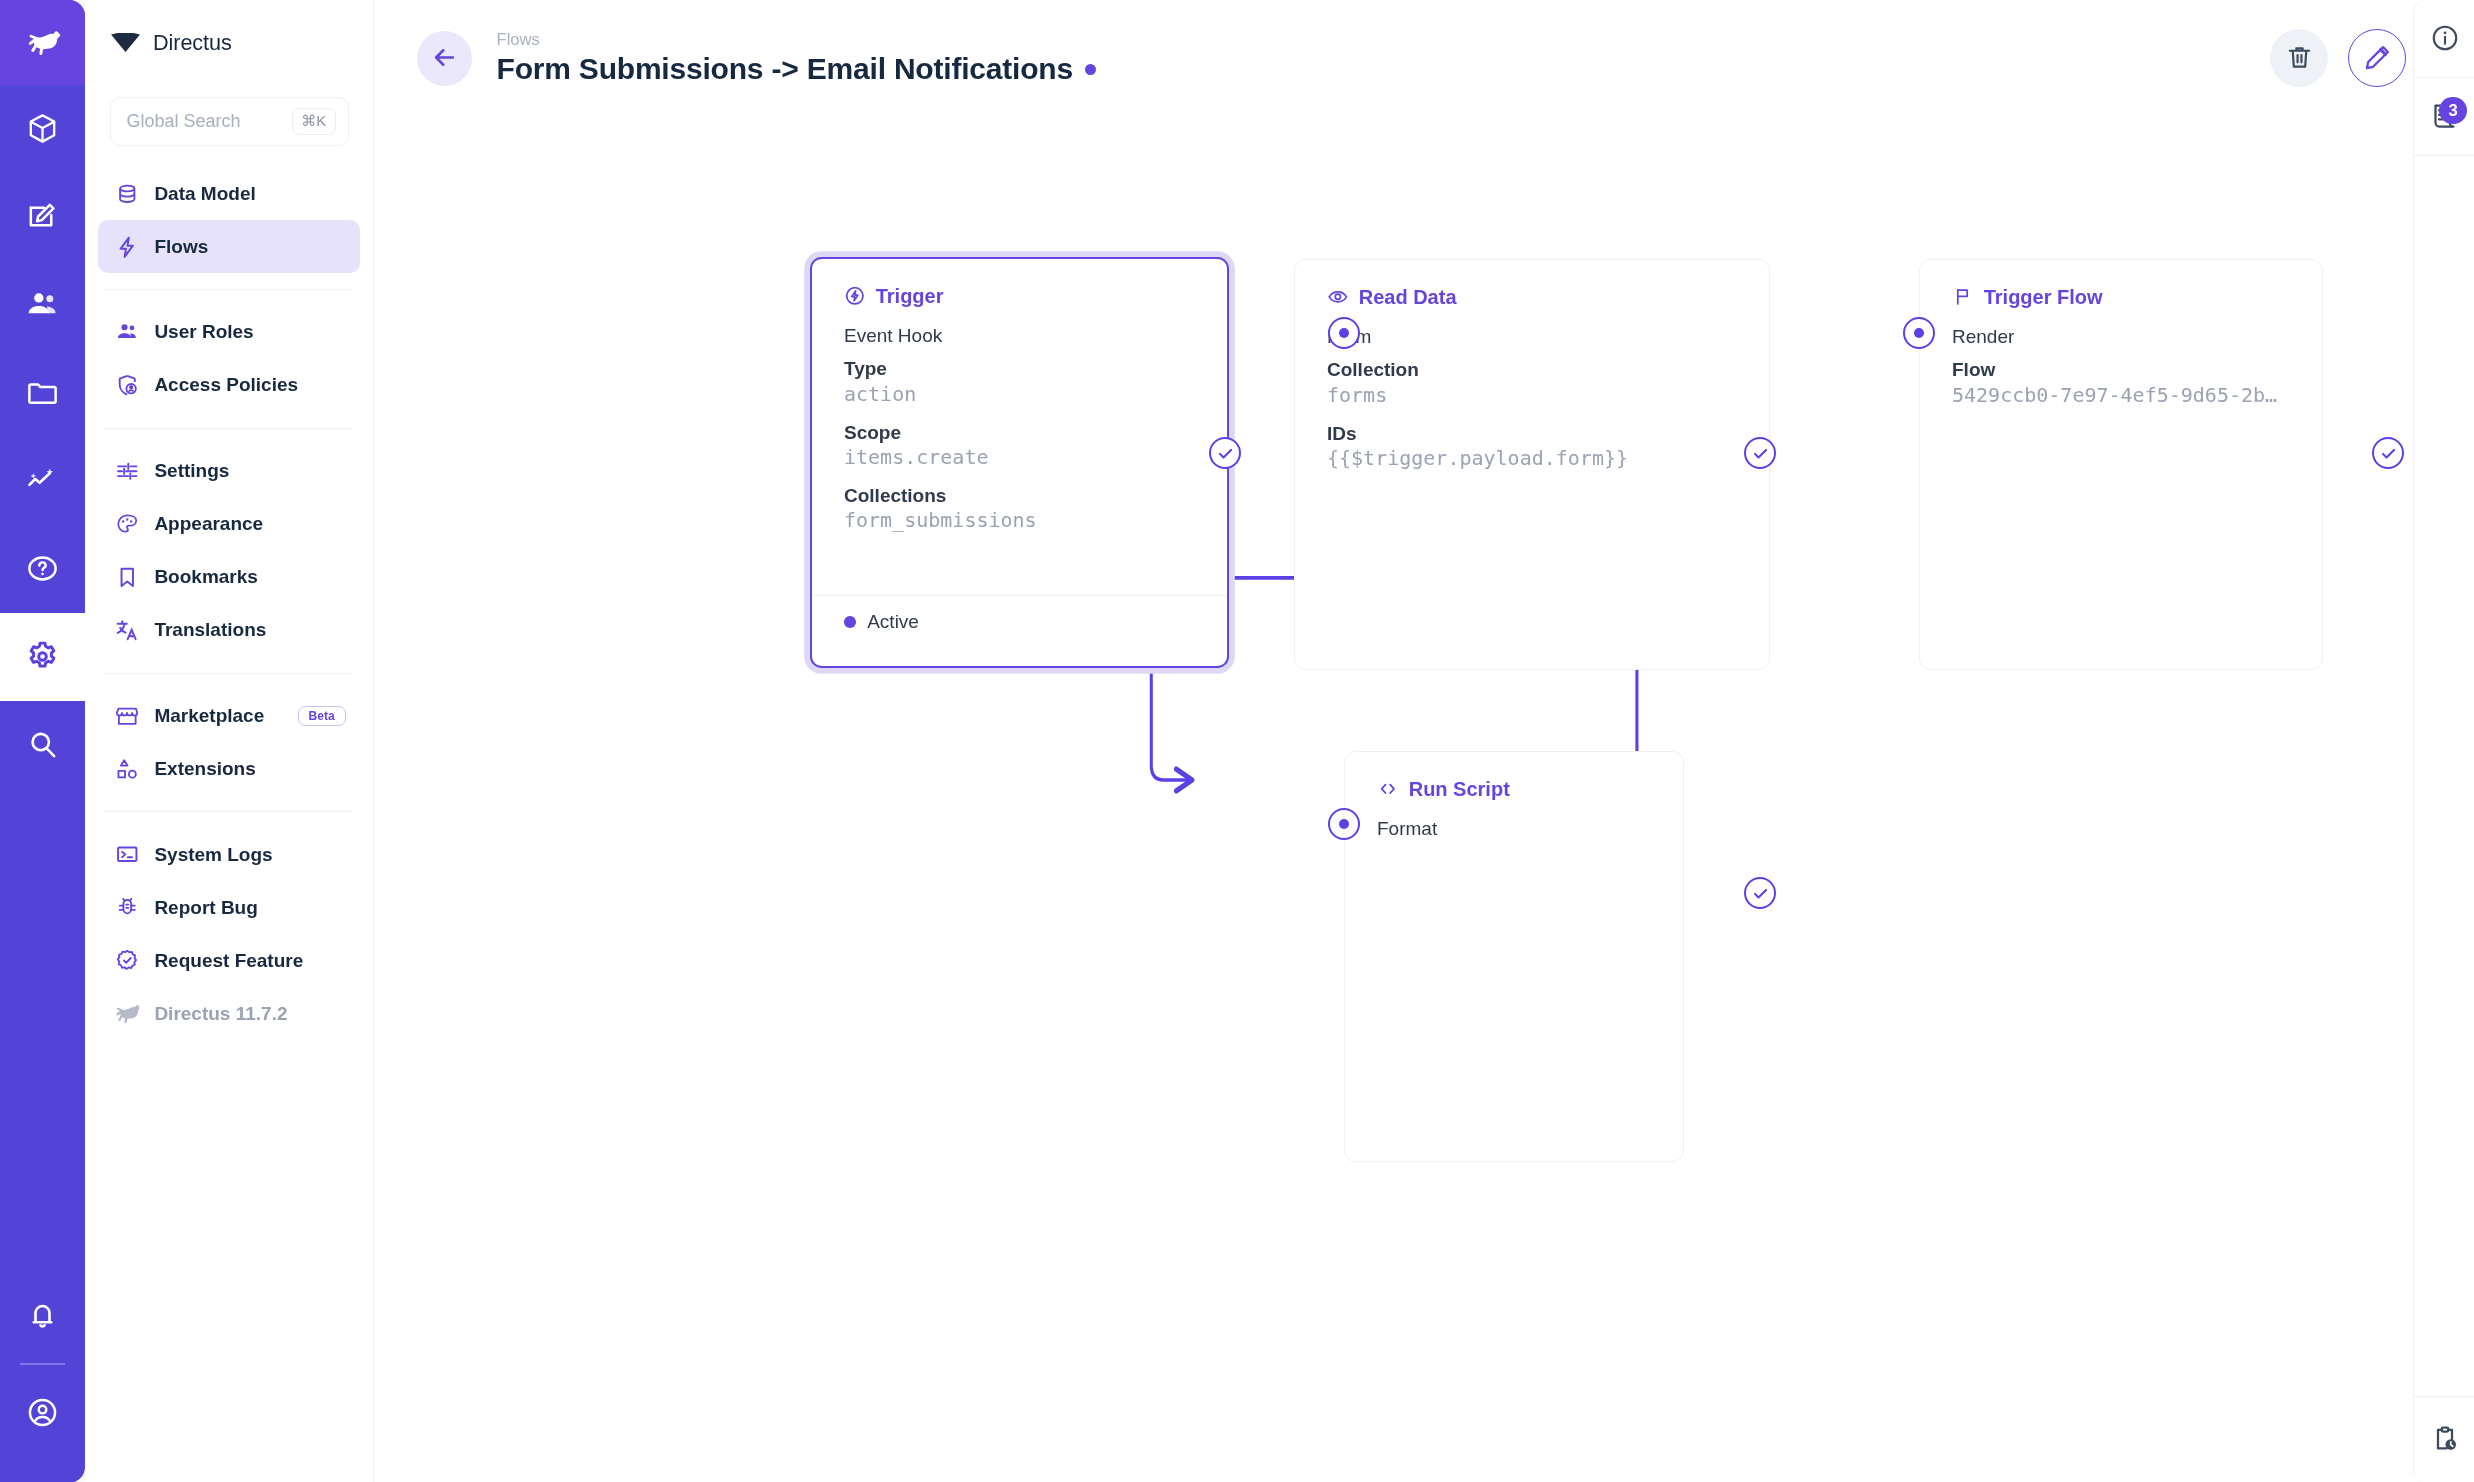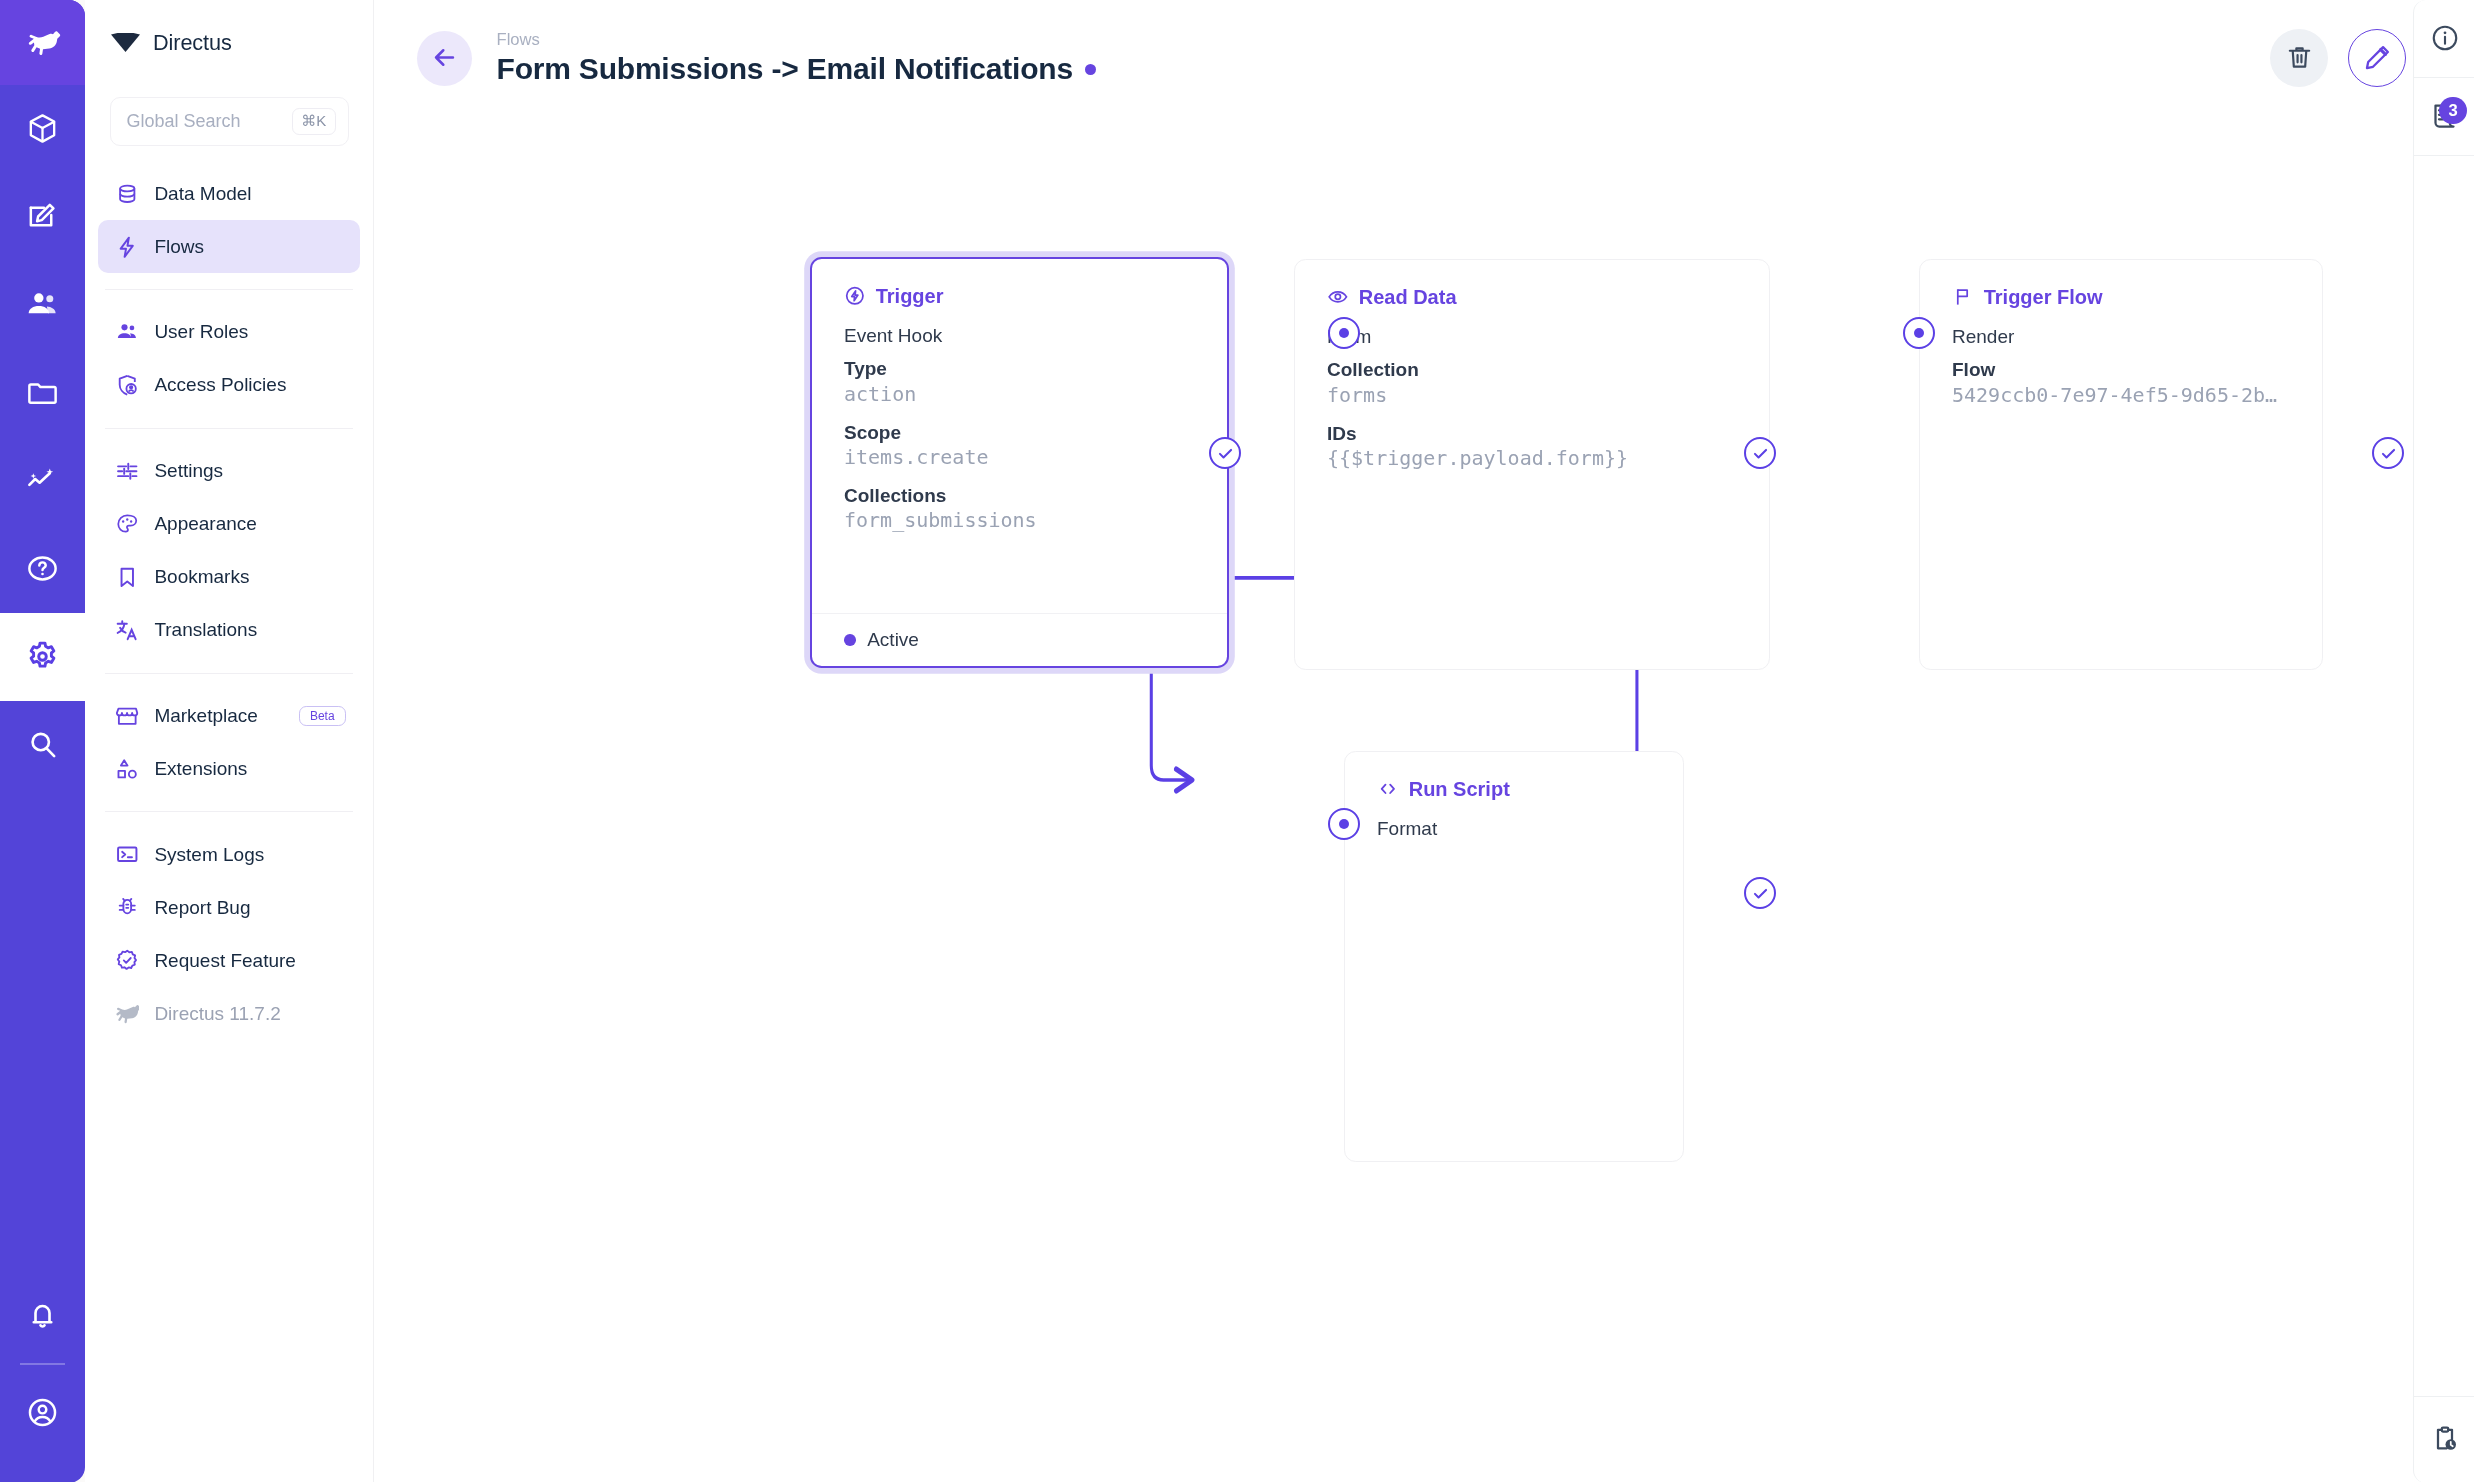--- a/index.html
+++ b/index.html
@@ -62,21 +62,21 @@
     display: flex; align-items: center; justify-content: space-between;
     padding: 0 11.6px 0 16px;
   }
   .search-ph { font-size: 18px; color: #a8afc0; }
   .search-kbd {
     border: 1.4px solid #eeedf3; border-radius: 7.2px;
     font-size: 15px; color: #8b94a8; padding: 3.6px 8.7px;
     min-width: 40px; text-align: center;
   }
 
-  .nav-group { padding: 0 13px; }
+  .nav-group { padding: 0 13px; font-weight: bold; }
   .nav-item {
     height: 53px; display: flex; align-items: center;
     padding: 0 14.4px 0 16px; gap: 14.4px;
     border-radius: 10px; cursor: pointer;
   }
   .nav-item.active { background: #e6e2fb; }
   .nav-item .lbl { font-size: 19px; color: #172940; white-space: nowrap; }
   .nav-item.muted .lbl { color: #9ba2b3; }
   .nav-ico { width: 26px; height: 26px; flex: 0 0 26px; display:flex; align-items:center; justify-content:center; }
   .nav-sep { height: 0.7px; background: #f0eff3; margin: 16px 20px; }
@@ -137,21 +137,21 @@
     padding: 26px 0 0 32px;
   }
   .node-body { padding: 13px 29px 0 32px; }
   .n-label { font-size: 19px; color: #2f3a4c; margin-bottom: 11.6px; }
   .n-key { font-size: 19px; color: #2f3a4c; font-weight: 700; margin-bottom: 1.4px; }
   .n-val {
     font-family: "DejaVu Sans Mono", monospace;
     font-size: 20px; color: #9aa2b3; margin-bottom: 16px; white-space: nowrap;
   }
   .node-footer {
-    position: absolute; left: 0; right: 0; bottom: 0;
+    position: absolute; left: 0; right: 0; bottom: 18px;
     border-top: 1.4px solid #f1f1f4;
     height: 53px; display: flex; align-items: center; gap: 11.6px;
     padding-left: 32px;
   }
   .node-footer .sdot { width: 11.6px; height: 11.6px; border-radius: 50%; background: #6644e0; }
   .node-footer .stxt { font-size: 19px; color: #2f3a4c; }
 
   .port {
     position: absolute; width: 32px; height: 32px; border-radius: 50%;
     border: 2.9px solid #5b40e5; background: #fff;

